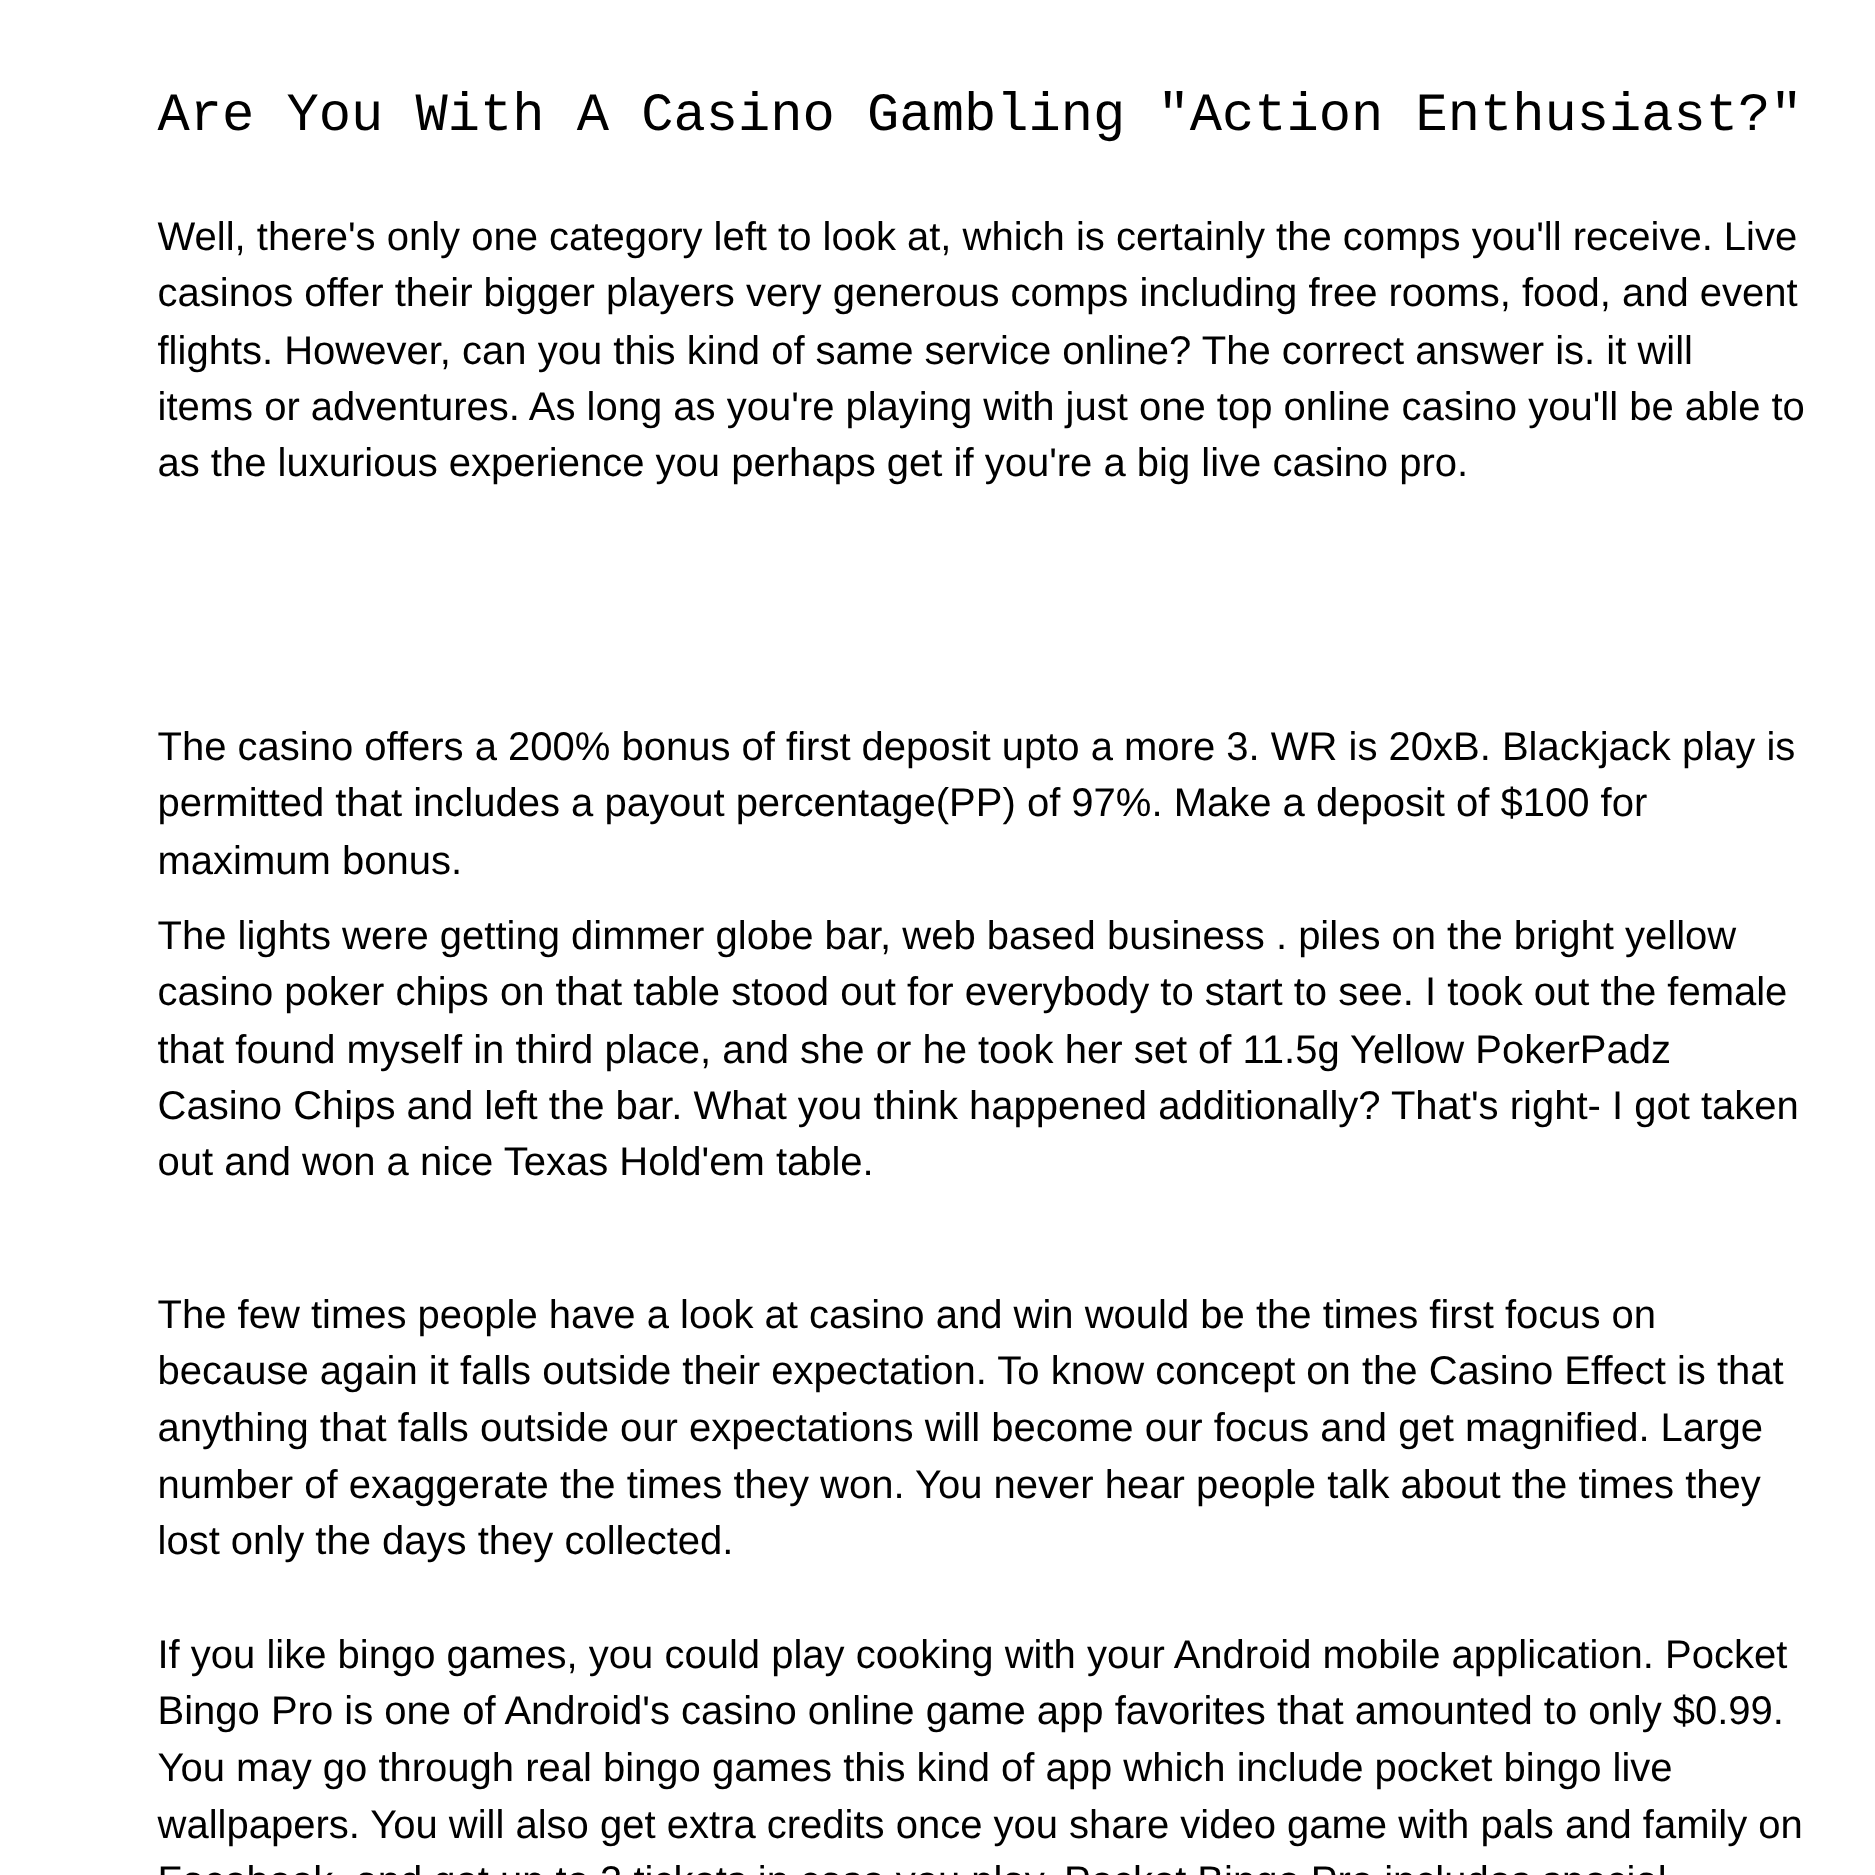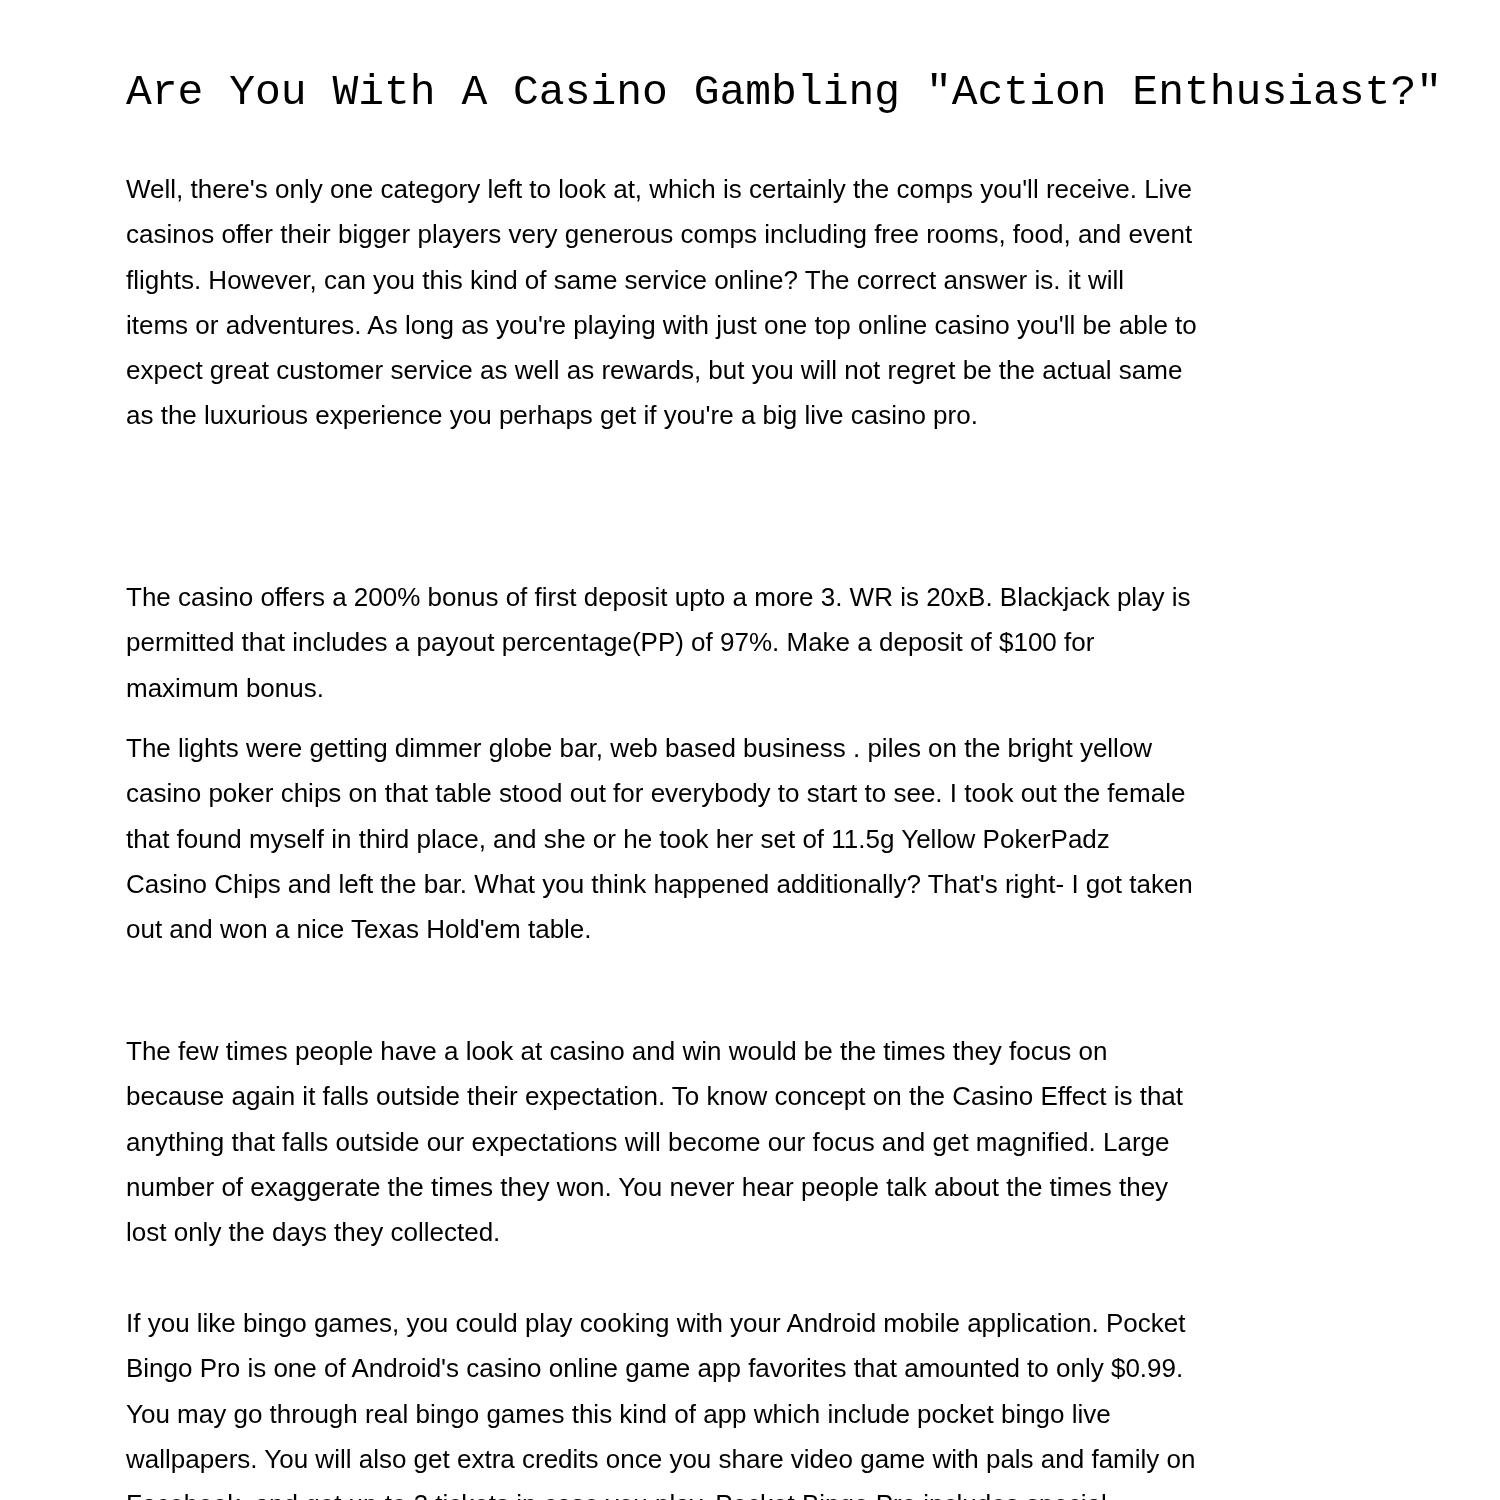--- a/index.html
+++ b/index.html
@@ -29,60 +29,59 @@
       font-size: 43px;
       font-weight: normal;
       line-height: 54px;
       white-space: nowrap;
       font-family: Liberation Mono, monospace;
     }
     .para {
       position: absolute;
       left: 0;
       margin: 0;
-      font-size: 26px;
+      font-size: 32px;
       line-height: 45.3px;
       width: 1262px;
     }
     .line {
       display: block;
       white-space: nowrap;
     }
   </style>
 </head>
 <body>
 
 <div class="page">
   <h1 class="doc-title">Are You With A Casino Gambling "Action Enthusiast?"</h1>
 
   <p class="para" style="top:167px;">
     <span class="line">Well, there's only one category left to look at, which is certainly the comps you'll receive. Live</span>
     <span class="line">casinos offer their bigger players very generous comps including free rooms, food, and event</span>
     <span class="line">flights. However, can you this kind of same service online? The correct answer is. it will</span>
     <span class="line">items or adventures. As long as you're playing with just one top online casino you'll be able to</span>
-    <span class="line">expect great customer service as well as rewards, but you will not regret be the actual same</span>
     <span class="line">as the luxurious experience you perhaps get if you're a big live casino pro.</span>
   </p>
 
   <p class="para" style="top:575px;">
     <span class="line">The casino offers a 200% bonus of first deposit upto a more 3. WR is 20xB. Blackjack play is</span>
     <span class="line">permitted that includes a payout percentage(PP) of 97%. Make a deposit of $100 for</span>
     <span class="line">maximum bonus.</span>
   </p>
 
   <p class="para" style="top:726px;">
     <span class="line">The lights were getting dimmer globe bar, web based business . piles on the bright yellow</span>
     <span class="line">casino poker chips on that table stood out for everybody to start to see. I took out the female</span>
     <span class="line">that found myself in third place, and she or he took her set of 11.5g Yellow PokerPadz</span>
     <span class="line">Casino Chips and left the bar. What you think happened additionally? That's right- I got taken</span>
     <span class="line">out and won a nice Texas Hold'em table.</span>
   </p>
 
   <p class="para" style="top:1029px;">
-    <span class="line">The few times people have a look at casino and win would be the times they focus on</span>
+    <span class="line">The few times people have a look at casino and win would be the times first focus on</span>
     <span class="line">because again it falls outside their expectation. To know concept on the Casino Effect is that</span>
     <span class="line">anything that falls outside our expectations will become our focus and get magnified. Large</span>
     <span class="line">number of exaggerate the times they won. You never hear people talk about the times they</span>
     <span class="line">lost only the days they collected.</span>
   </p>
 
   <p class="para" style="top:1301px;">
     <span class="line">If you like bingo games, you could play cooking with your Android mobile application. Pocket</span>
     <span class="line">Bingo Pro is one of Android's casino online game app favorites that amounted to only $0.99.</span>
     <span class="line">You may go through real bingo games this kind of app which include pocket bingo live</span>

